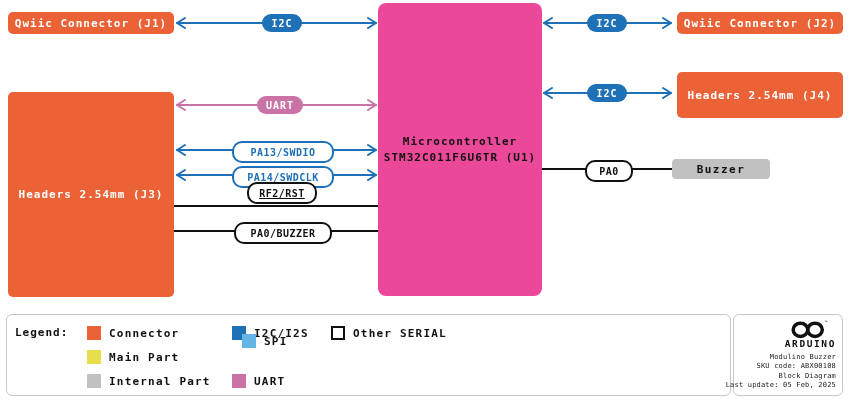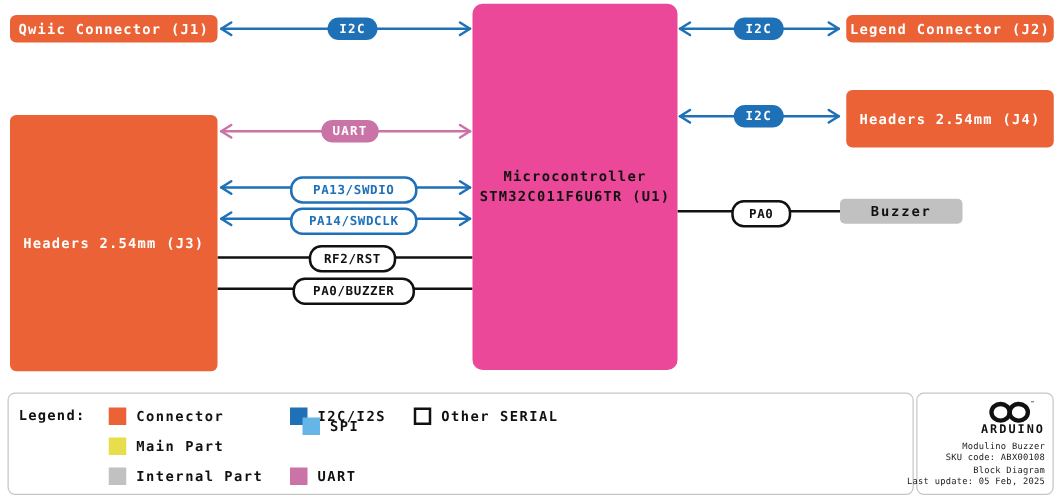--- a/index.html
+++ b/index.html
@@ -85,21 +85,21 @@
 
     <line x1="174" y1="206" x2="378" y2="206" stroke="#111" stroke-width="2"></line>
 
     <line x1="174" y1="231" x2="378" y2="231" stroke="#111" stroke-width="2"></line>
 
     <line x1="542" y1="169" x2="672" y2="169" stroke="#111" stroke-width="2"></line>
   </svg>
 
   <div class="box orange" style="left:8px;top:12px;width:166px;height:22px;">Qwiic Connector (J1)</div>
 
-  <div class="box orange" style="left:677px;top:12px;width:166px;height:22px;">Legend Connector (J2)</div>
+  <div class="box orange" style="left:677px;top:12px;width:166px;height:22px;">Qwiic Connector (J2)</div>
 
   <div class="box orange" style="left:677px;top:72px;width:166px;height:46px;">Headers 2.54mm (J4)</div>
 
   <div class="box orange" style="left:8px;top:92px;width:166px;height:205px;">Headers 2.54mm (J3)</div>
 
   <div class="box yellow" style="left:378px;top:3px;width:164px;height:293px;">
     <div class="mcu-line">Microcontroller</div>
     <div class="mcu-line">STM32C011F6U6TR (U1)</div>
   </div>
 
@@ -110,21 +110,21 @@
   <div class="pill solid-blue" style="left:587px;top:14px;width:40px;height:18px;">I2C</div>
 
   <div class="pill solid-blue" style="left:587px;top:84px;width:40px;height:18px;">I2C</div>
 
   <div class="pill solid-pink" style="left:257px;top:96px;width:46px;height:18px;">UART</div>
 
   <div class="pill outline-blue" style="left:232px;top:141px;width:98px;height:18px;">PA13/SWDIO</div>
 
   <div class="pill outline-blue" style="left:232px;top:166px;width:98px;height:18px;">PA14/SWDCLK</div>
 
-  <div class="pill outline-black" style="left:247px;top:196px;width:66px;height:18px;">RF2/RST</div>
+  <div class="pill outline-black" style="left:247px;top:182px;width:66px;height:18px;text-decoration:underline;">RF2/RST</div>
 
   <div class="pill outline-black" style="left:234px;top:222px;width:94px;height:18px;">PA0/BUZZER</div>
 
   <div class="pill outline-black" style="left:585px;top:160px;width:44px;height:18px;">PA0</div>
 
   <div class="panel" style="left:6px;top:314px;width:725px;height:82px;">
     <div class="legend-title">Legend:</div>
 
     <div class="li" style="left:80px;top:11px;">
       <span class="sw" style="background:#EA6235;"></span>

